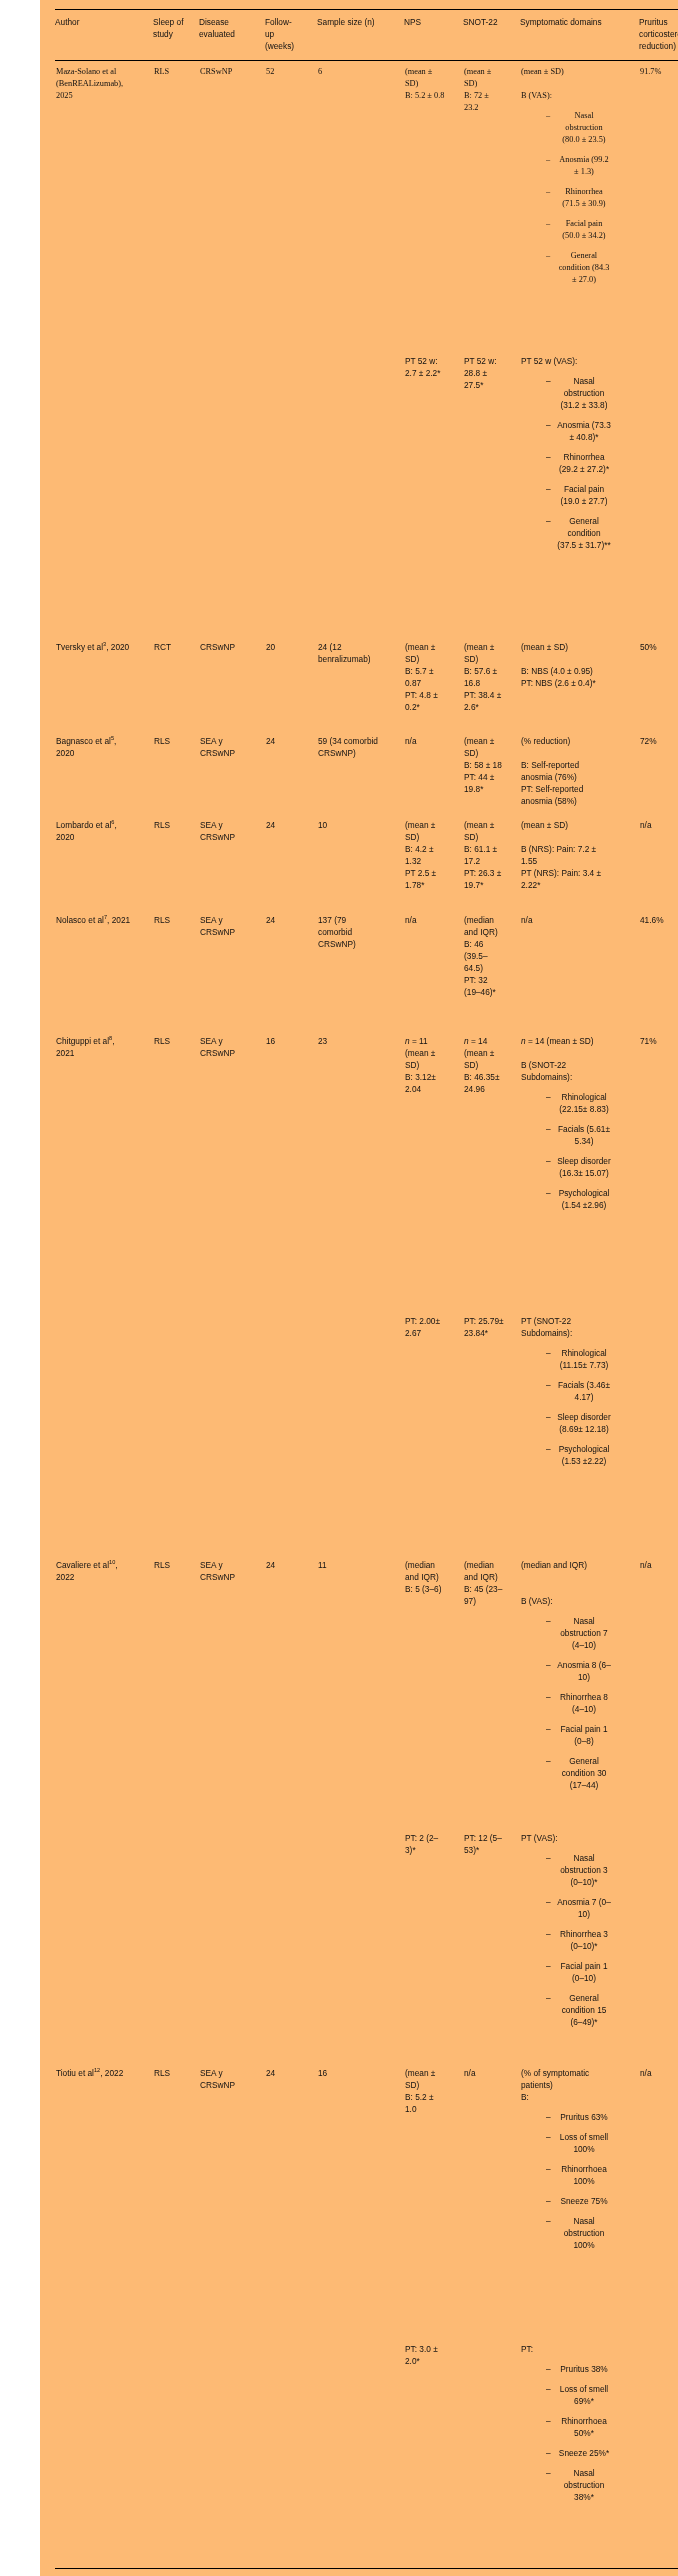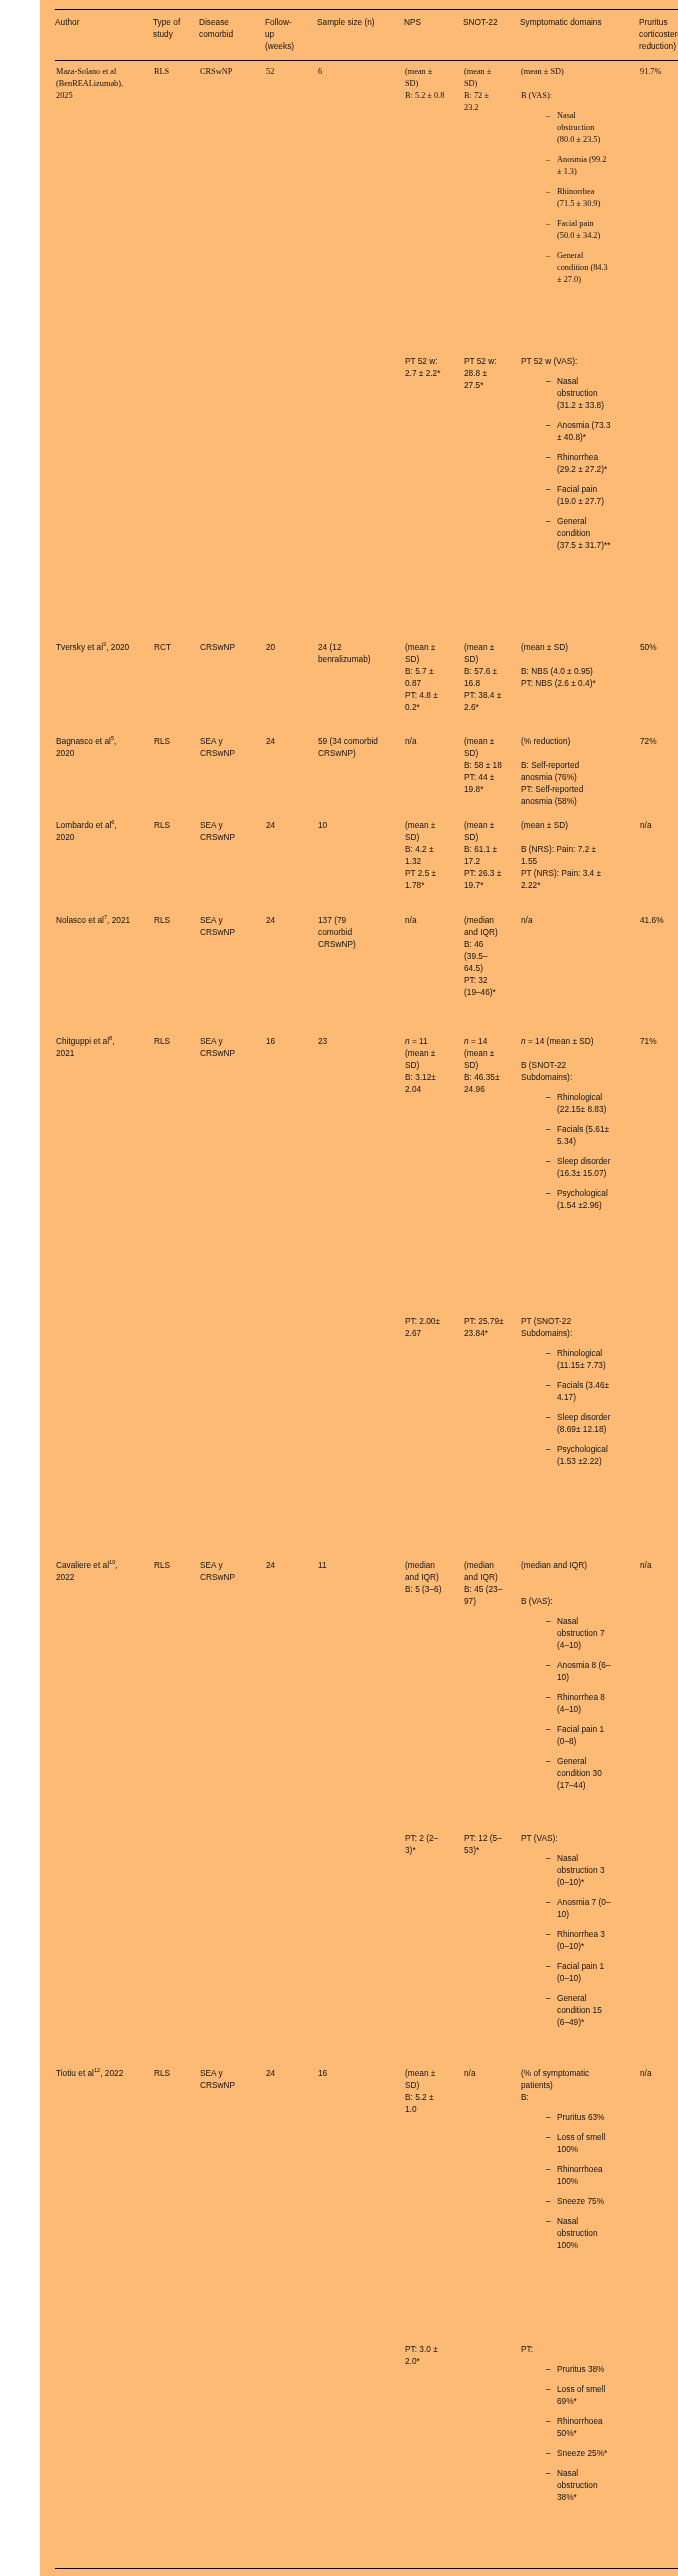--- a/index.html
+++ b/index.html
@@ -41,21 +41,21 @@
   tbody tr:nth-child(9){height:273px;}
   tbody tr:nth-child(10){height:235px;}
   tbody tr:nth-child(11){height:276px;}
   tbody tr:nth-child(12){height:231px;}
   .line{min-height:12px;}
   .gap1{height:12px;}
   .gap2{height:24px;}
   .blist{padding-left:25px;margin-right:-25px;}
   .bitem{display:flex;margin-top:8px;}
   .bdash{width:11px;flex:none;}
-  .btxt{width:54px;flex:none;}
+  .btxt{width:54px;flex:none;text-align:center;}
   sup{font-size:5.6px;line-height:0;vertical-align:super;}
   i{font-style:italic;}
 </style>
 </head>
 <body>
 
 <div class="page">
   <table class="studies">
     <colgroup>
       <col style="width:98px">
@@ -64,22 +64,22 @@
       <col style="width:52px">
         <col style="width:87px">
         <col style="width:59px">
       <col style="width:57px">
         <col style="width:119px">
         <col style="width:67px">
     </colgroup>
     <thead>
       <tr>
         <th class="c0">Author</th>
-        <th class="c1">Type of study</th>
-        <th class="c2">Disease comorbid</th>
+        <th class="c1">Sleep of study</th>
+        <th class="c2">Disease evaluated</th>
         <th class="c3">Follow-up (weeks)</th>
         <th class="c4">Sample size (n)</th>
         <th class="c5">NPS</th>
         <th class="c6">SNOT-22</th>
         <th class="c7">Symptomatic domains</th>
         <th class="c8">Pruritus corticosteroids (% reduction)</th>
       </tr>
     </thead>
     <tbody>
         <tr>

